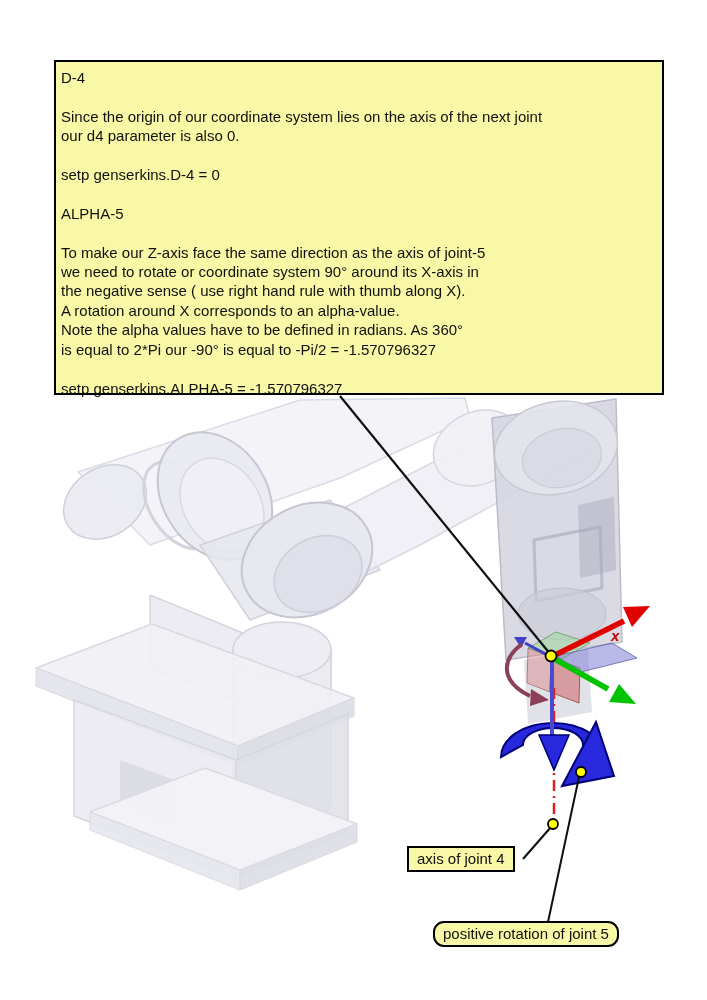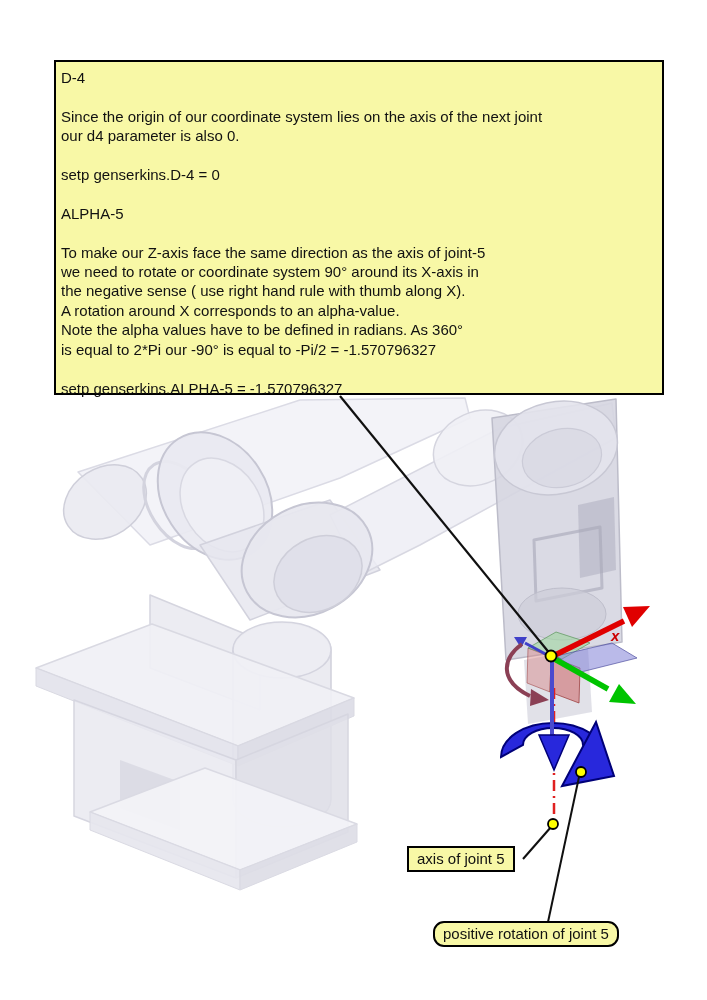--- a/index.html
+++ b/index.html
@@ -130,16 +130,16 @@
 
 To make our Z-axis face the same direction as the axis of joint-5
 we need to rotate or coordinate system 90°  around its X-axis in
 the negative sense ( use right hand rule with thumb along X).
 A rotation around X corresponds to an alpha-value.
 Note the alpha values have to be defined in radians. As 360°
 is equal to 2*Pi our -90° is equal to -Pi/2 = -1.570796327
 
 setp genserkins.ALPHA-5 =  -1.570796327</div>
 
-  <div class="callout axis">axis of joint 5</div>
+  <div class="callout axis">axis of joint 4</div>
   <div class="callout rotation">positive rotation of joint 5</div>
 
 </div>
 
 </body></html>

